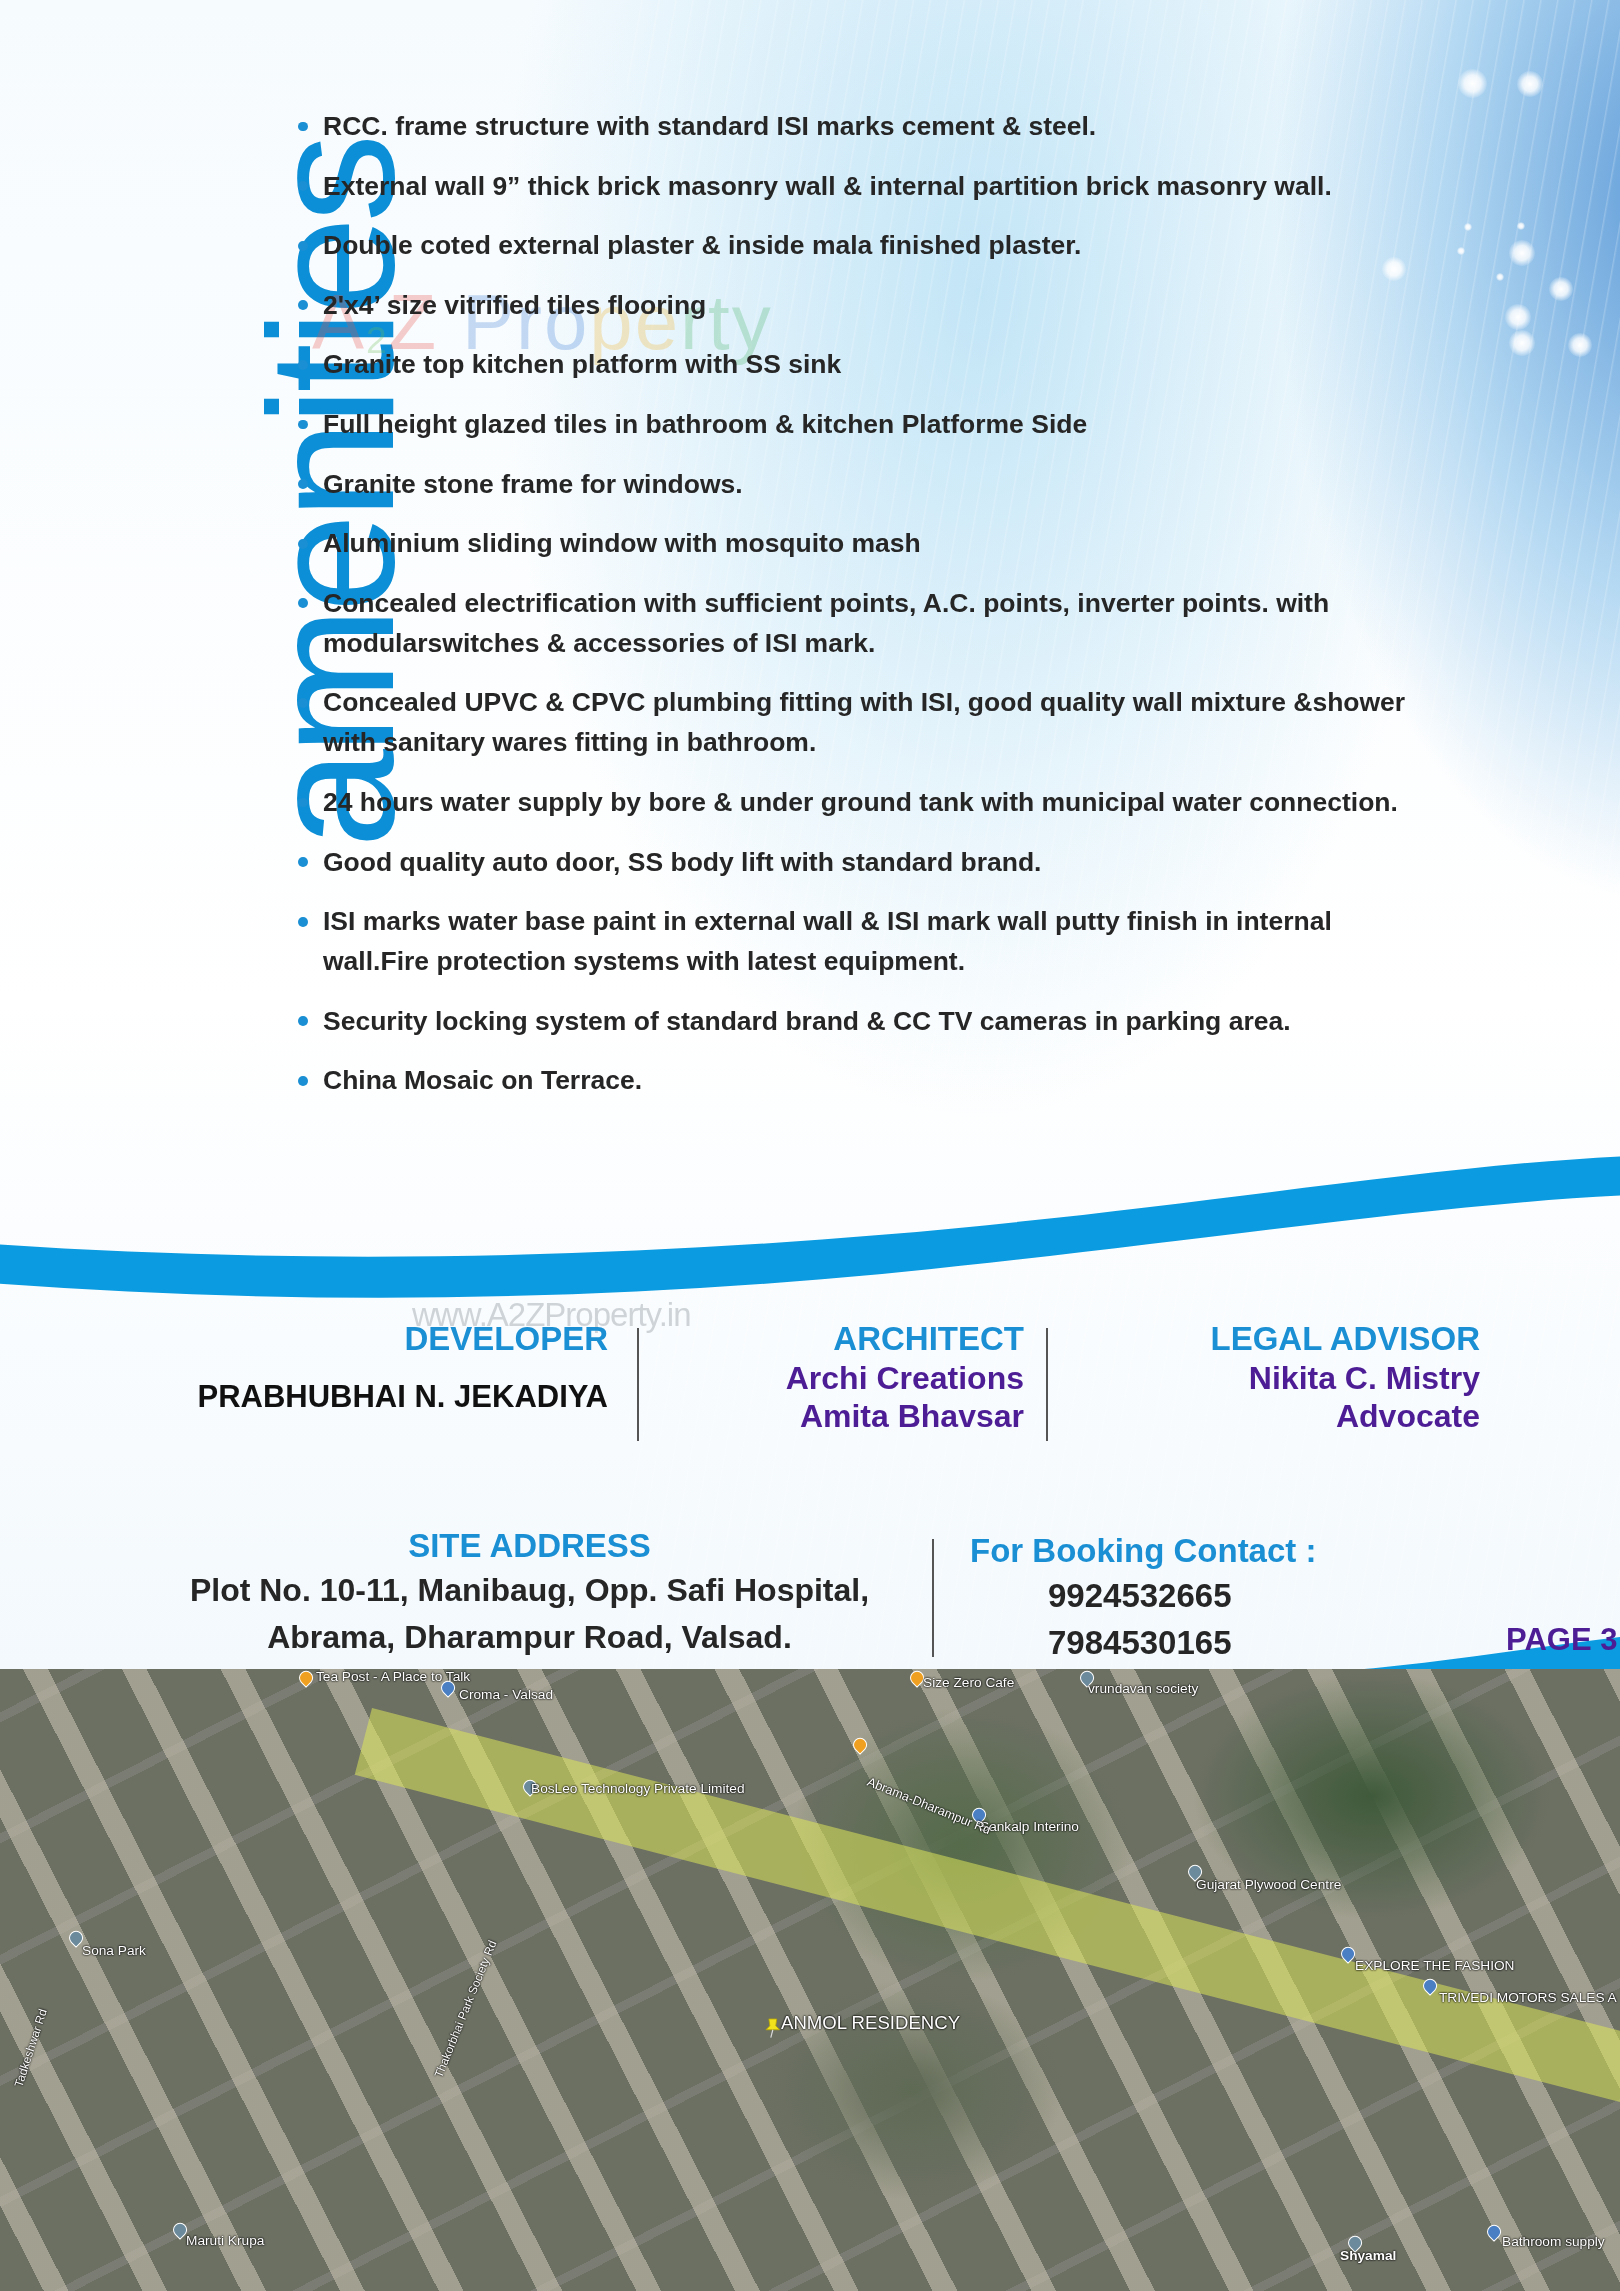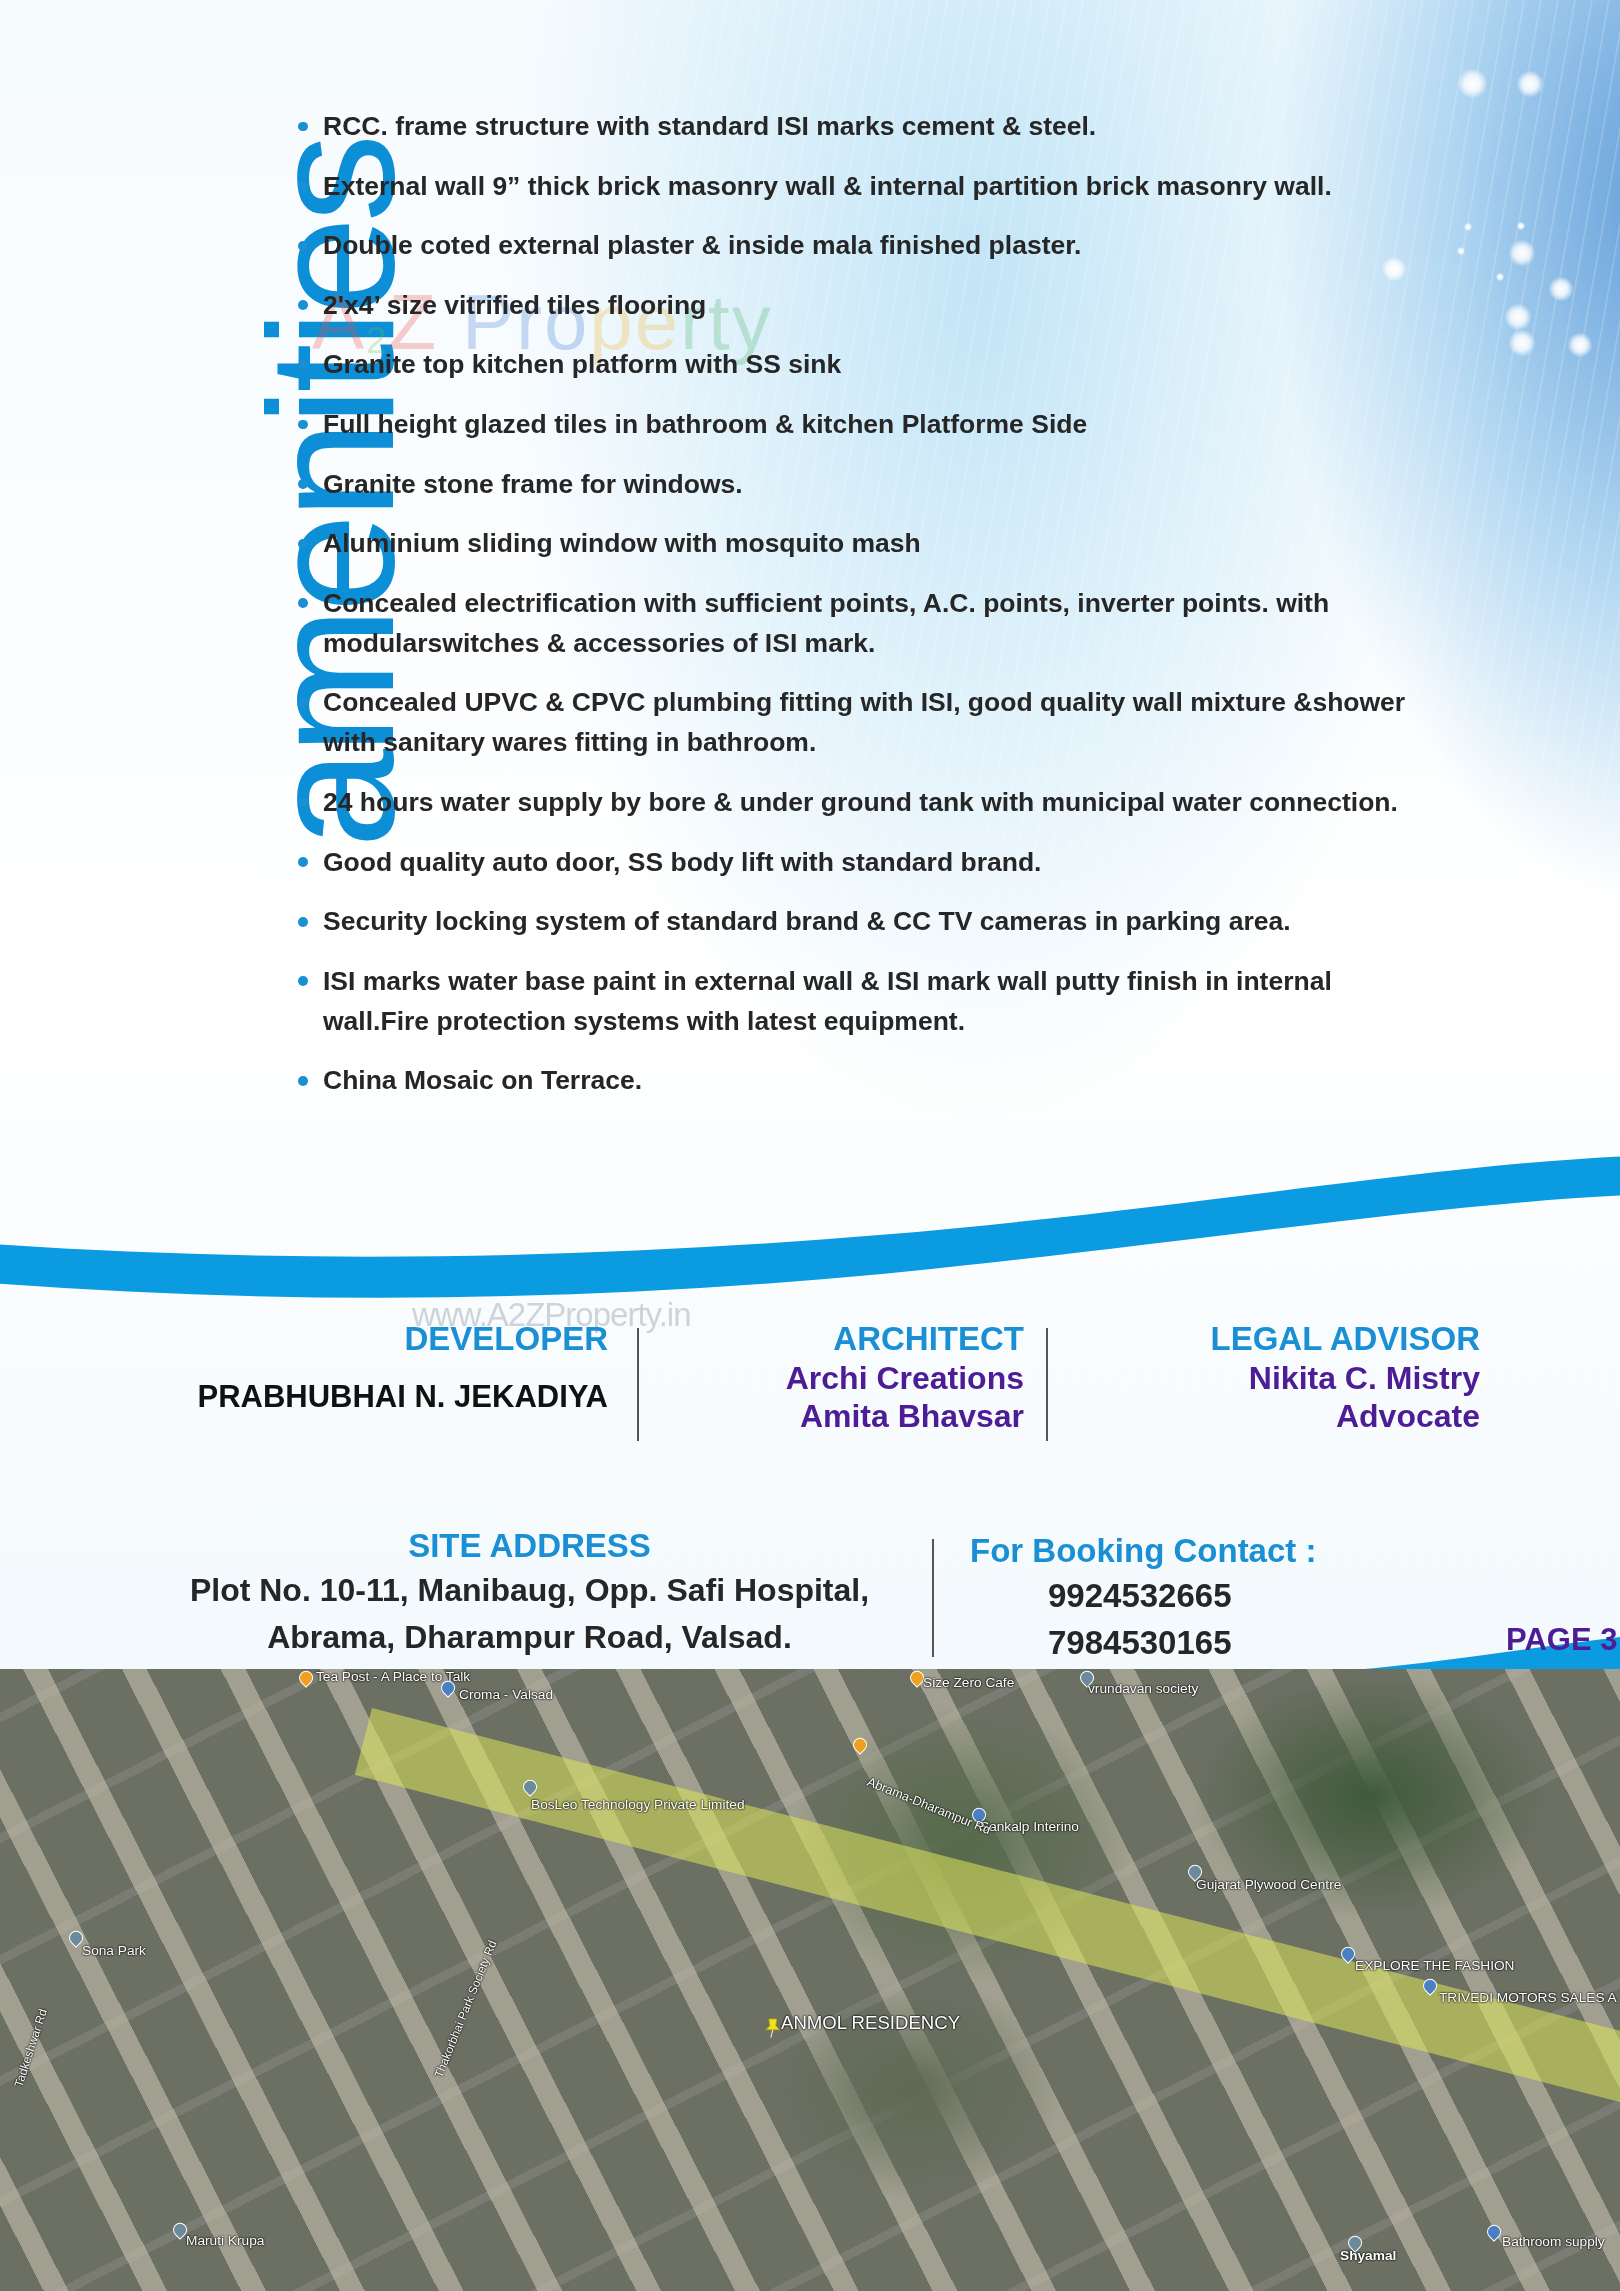--- a/index.html
+++ b/index.html
@@ -125,22 +125,22 @@
   <li><span class="bullet"></span><span>Double coted external plaster &amp; inside mala finished plaster.</span></li>
   <li><span class="bullet"></span><span>2'x4’ size vitrified tiles flooring</span></li>
   <li><span class="bullet"></span><span>Granite top kitchen platform with SS sink</span></li>
   <li><span class="bullet"></span><span>Full height glazed tiles in bathroom &amp; kitchen Platforme Side</span></li>
   <li><span class="bullet"></span><span>Granite stone frame for windows.</span></li>
   <li><span class="bullet"></span><span>Aluminium sliding window with mosquito mash</span></li>
   <li><span class="bullet"></span><span>Concealed electrification with sufficient points, A.C. points, inverter points. with modularswitches &amp; accessories of ISI mark.</span></li>
   <li><span class="bullet"></span><span>Concealed UPVC &amp; CPVC plumbing fitting with ISI, good quality wall mixture &amp;shower with sanitary wares fitting in bathroom.</span></li>
   <li><span class="bullet"></span><span>24 hours water supply by bore &amp; under ground tank with municipal water connection.</span></li>
   <li><span class="bullet"></span><span>Good quality auto door, SS body lift with standard brand.</span></li>
+  <li><span class="bullet"></span><span>ISI marks water base paint in external wall &amp; ISI mark wall putty finish in internal wall.Fire protection systems with latest equipment.</span></li>
   <li><span class="bullet"></span><span>Security locking system of standard brand &amp; CC TV cameras in parking area.</span></li>
-  <li><span class="bullet"></span><span>ISI marks water base paint in external wall &amp; ISI mark wall putty finish in internal wall.Fire protection systems with latest equipment.</span></li>
   <li><span class="bullet"></span><span>China Mosaic on Terrace.</span></li>
 </ul>
 
 <svg class="wave" viewBox="0 0 1653 200" preserveAspectRatio="none">
   <path d="M0,120 C300,140 600,135 900,110 C1200,85 1450,40 1653,30 L1653,70 C1450,80 1200,120 900,150 C600,178 300,182 0,160 Z" fill="#0a9be0"></path>
 </svg>
 
 <div class="watermark-url">www.A2ZProperty.in</div>
 
 <div class="credits">
@@ -187,21 +187,21 @@
   <span class="map-pin orange" style="left:299px;top:2px;"></span>
   <span class="map-label" style="left:316px;top:0px;">Tea Post - A Place to Talk</span>
   <span class="map-pin" style="left:441px;top:11.8px;"></span>
   <span class="map-label" style="left:459px;top:17.6px;">Croma - Valsad</span>
   <span class="map-pin orange" style="left:910px;top:2px;"></span>
   <span class="map-label" style="left:923px;top:5.9px;">Size Zero Cafe</span>
   <span class="map-pin orange" style="left:853px;top:69px;"></span>
   <span class="map-pin gray" style="left:1080px;top:2px;"></span>
   <span class="map-label" style="left:1088px;top:11.8px;">vrundavan society</span>
   <span class="map-pin gray" style="left:523px;top:111px;"></span>
-  <span class="map-label" style="left:531px;top:128px;">BosLeo Technology Private Limited</span>
+  <span class="map-label" style="left:531px;top:112px;">BosLeo Technology Private Limited</span>
   <span class="map-pin" style="left:972px;top:139px;"></span>
   <span class="map-label" style="left:980px;top:150px;">Sankalp Interino</span>
   <span class="map-label" style="left:863px;top:130px;transform:rotate(22deg);font-size:12.7px;">Abrama-Dharampur Rd</span>
   <span class="map-pin gray" style="left:1188px;top:196px;"></span>
   <span class="map-label" style="left:1196px;top:208px;">Gujarat Plywood Centre</span>
   <span class="map-pin" style="left:1341px;top:278px;"></span>
   <span class="map-label" style="left:1355px;top:289px;">EXPLORE THE FASHION</span>
   <span class="map-pin" style="left:1423px;top:310px;"></span>
   <span class="map-label" style="left:1439px;top:321px;">TRIVEDI MOTORS SALES A</span>
   <span class="map-pin gray" style="left:69px;top:262px;"></span>

